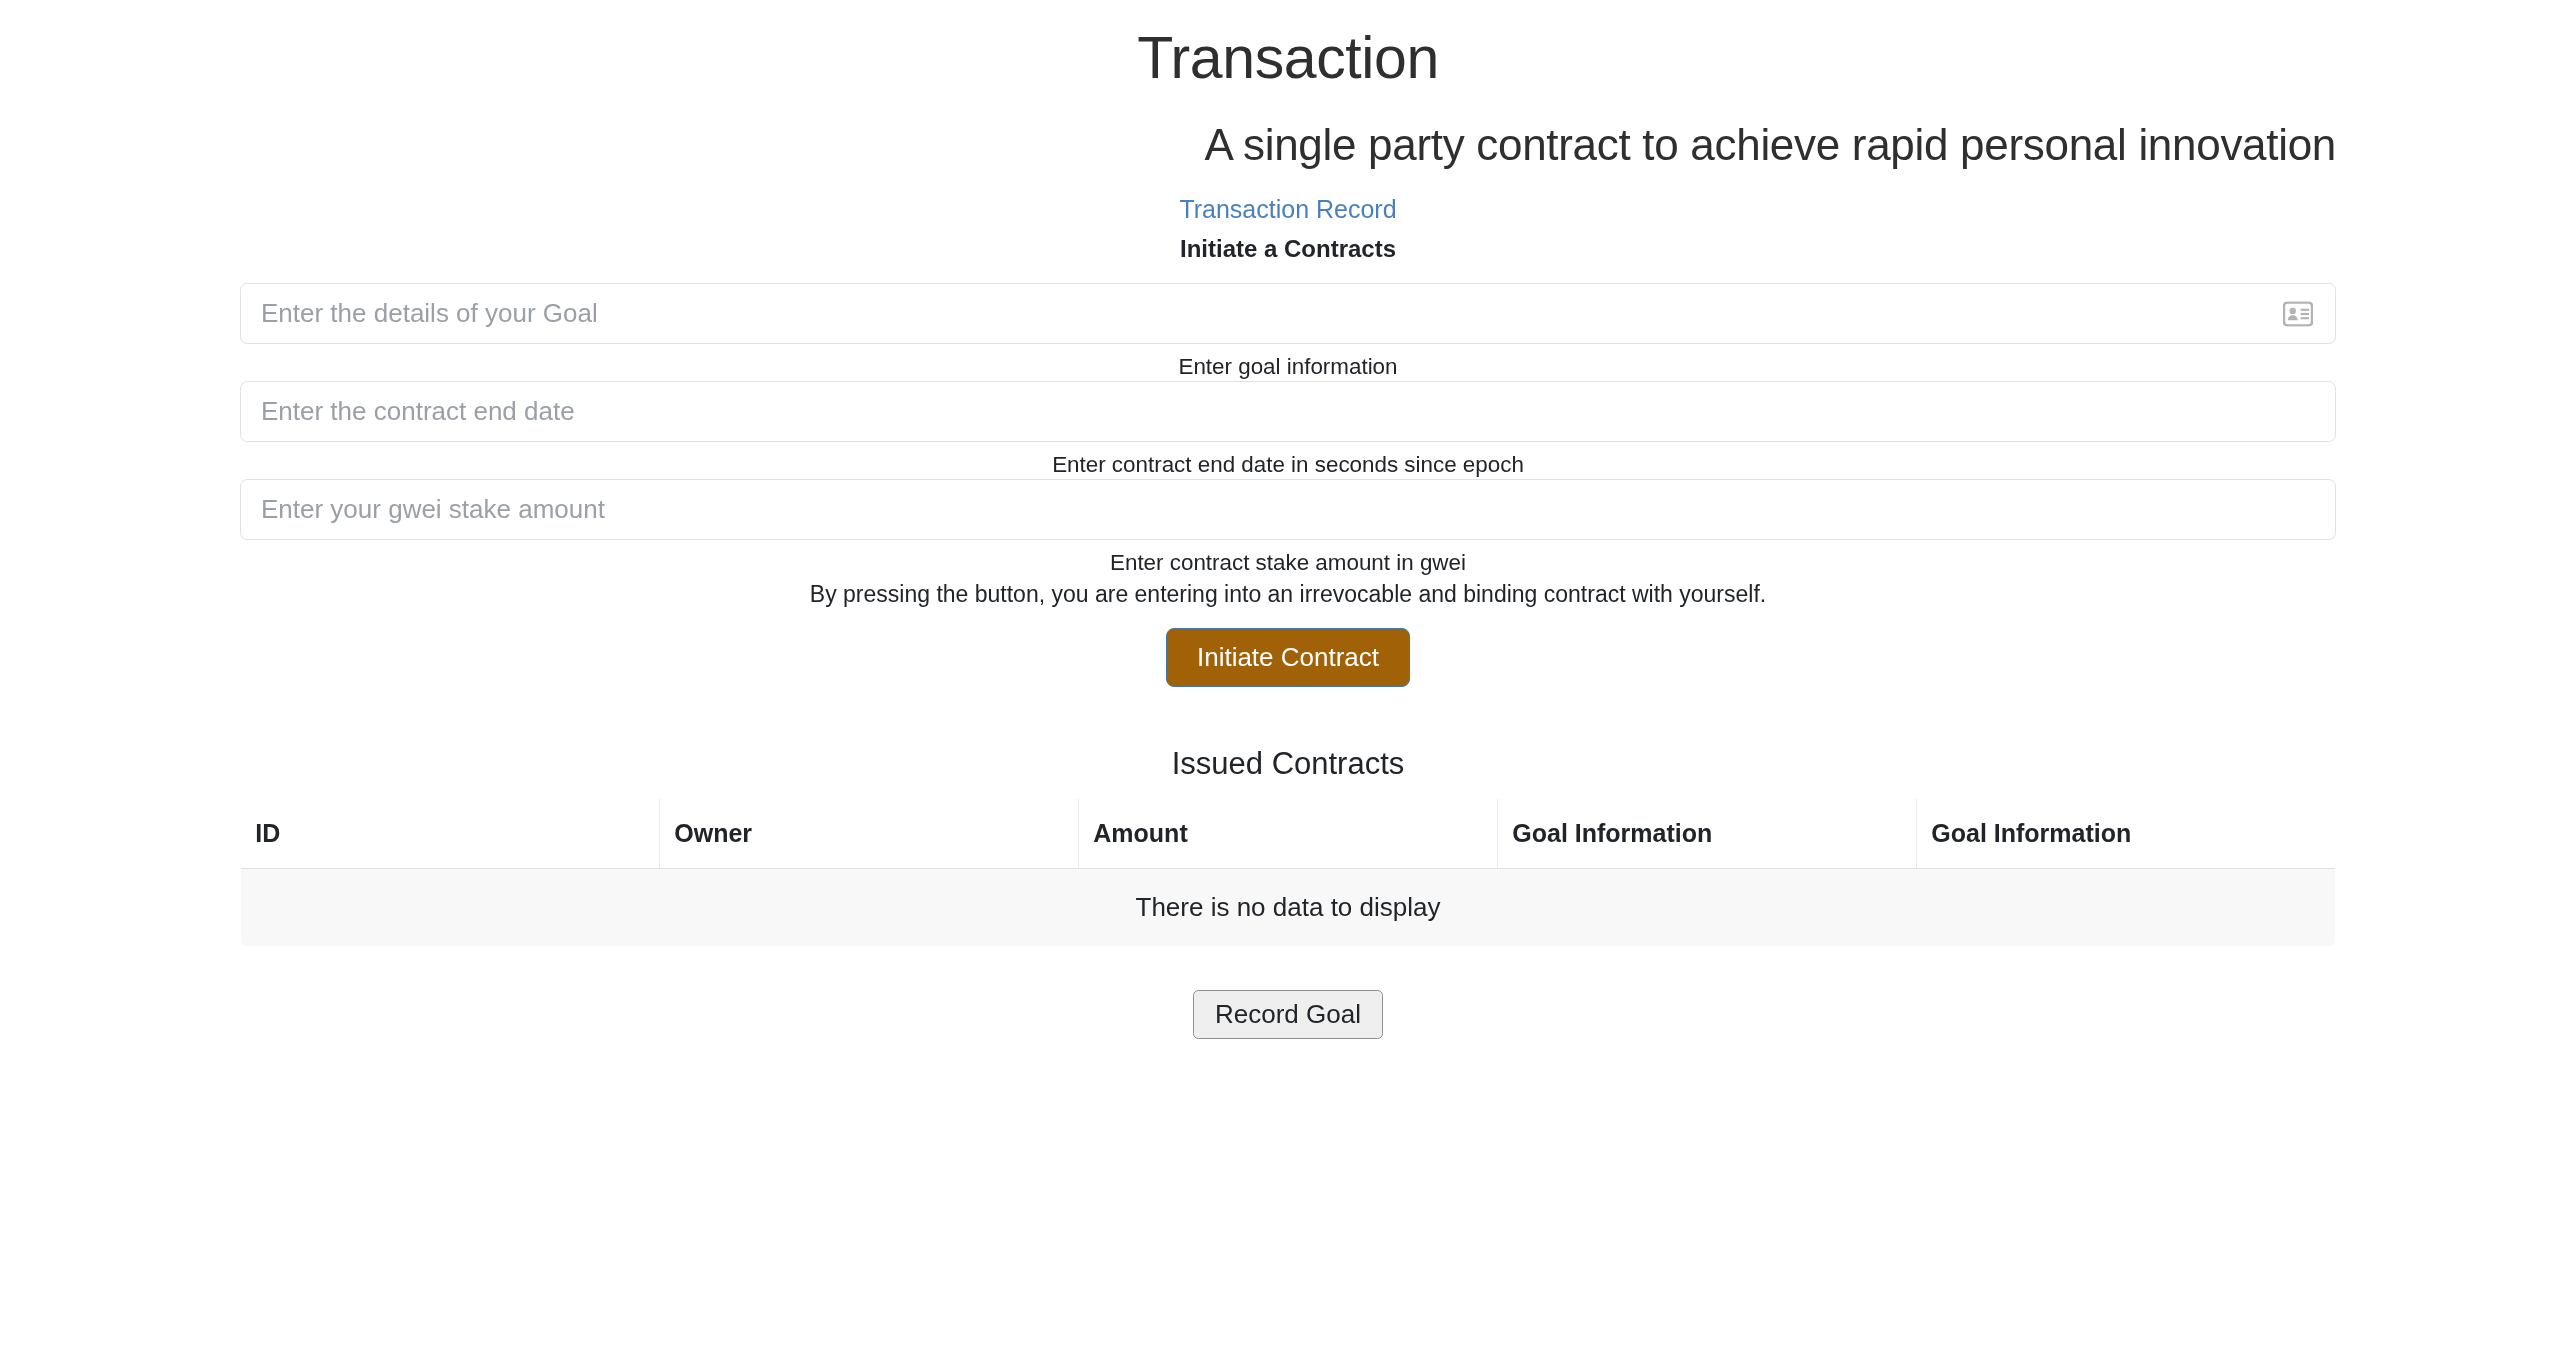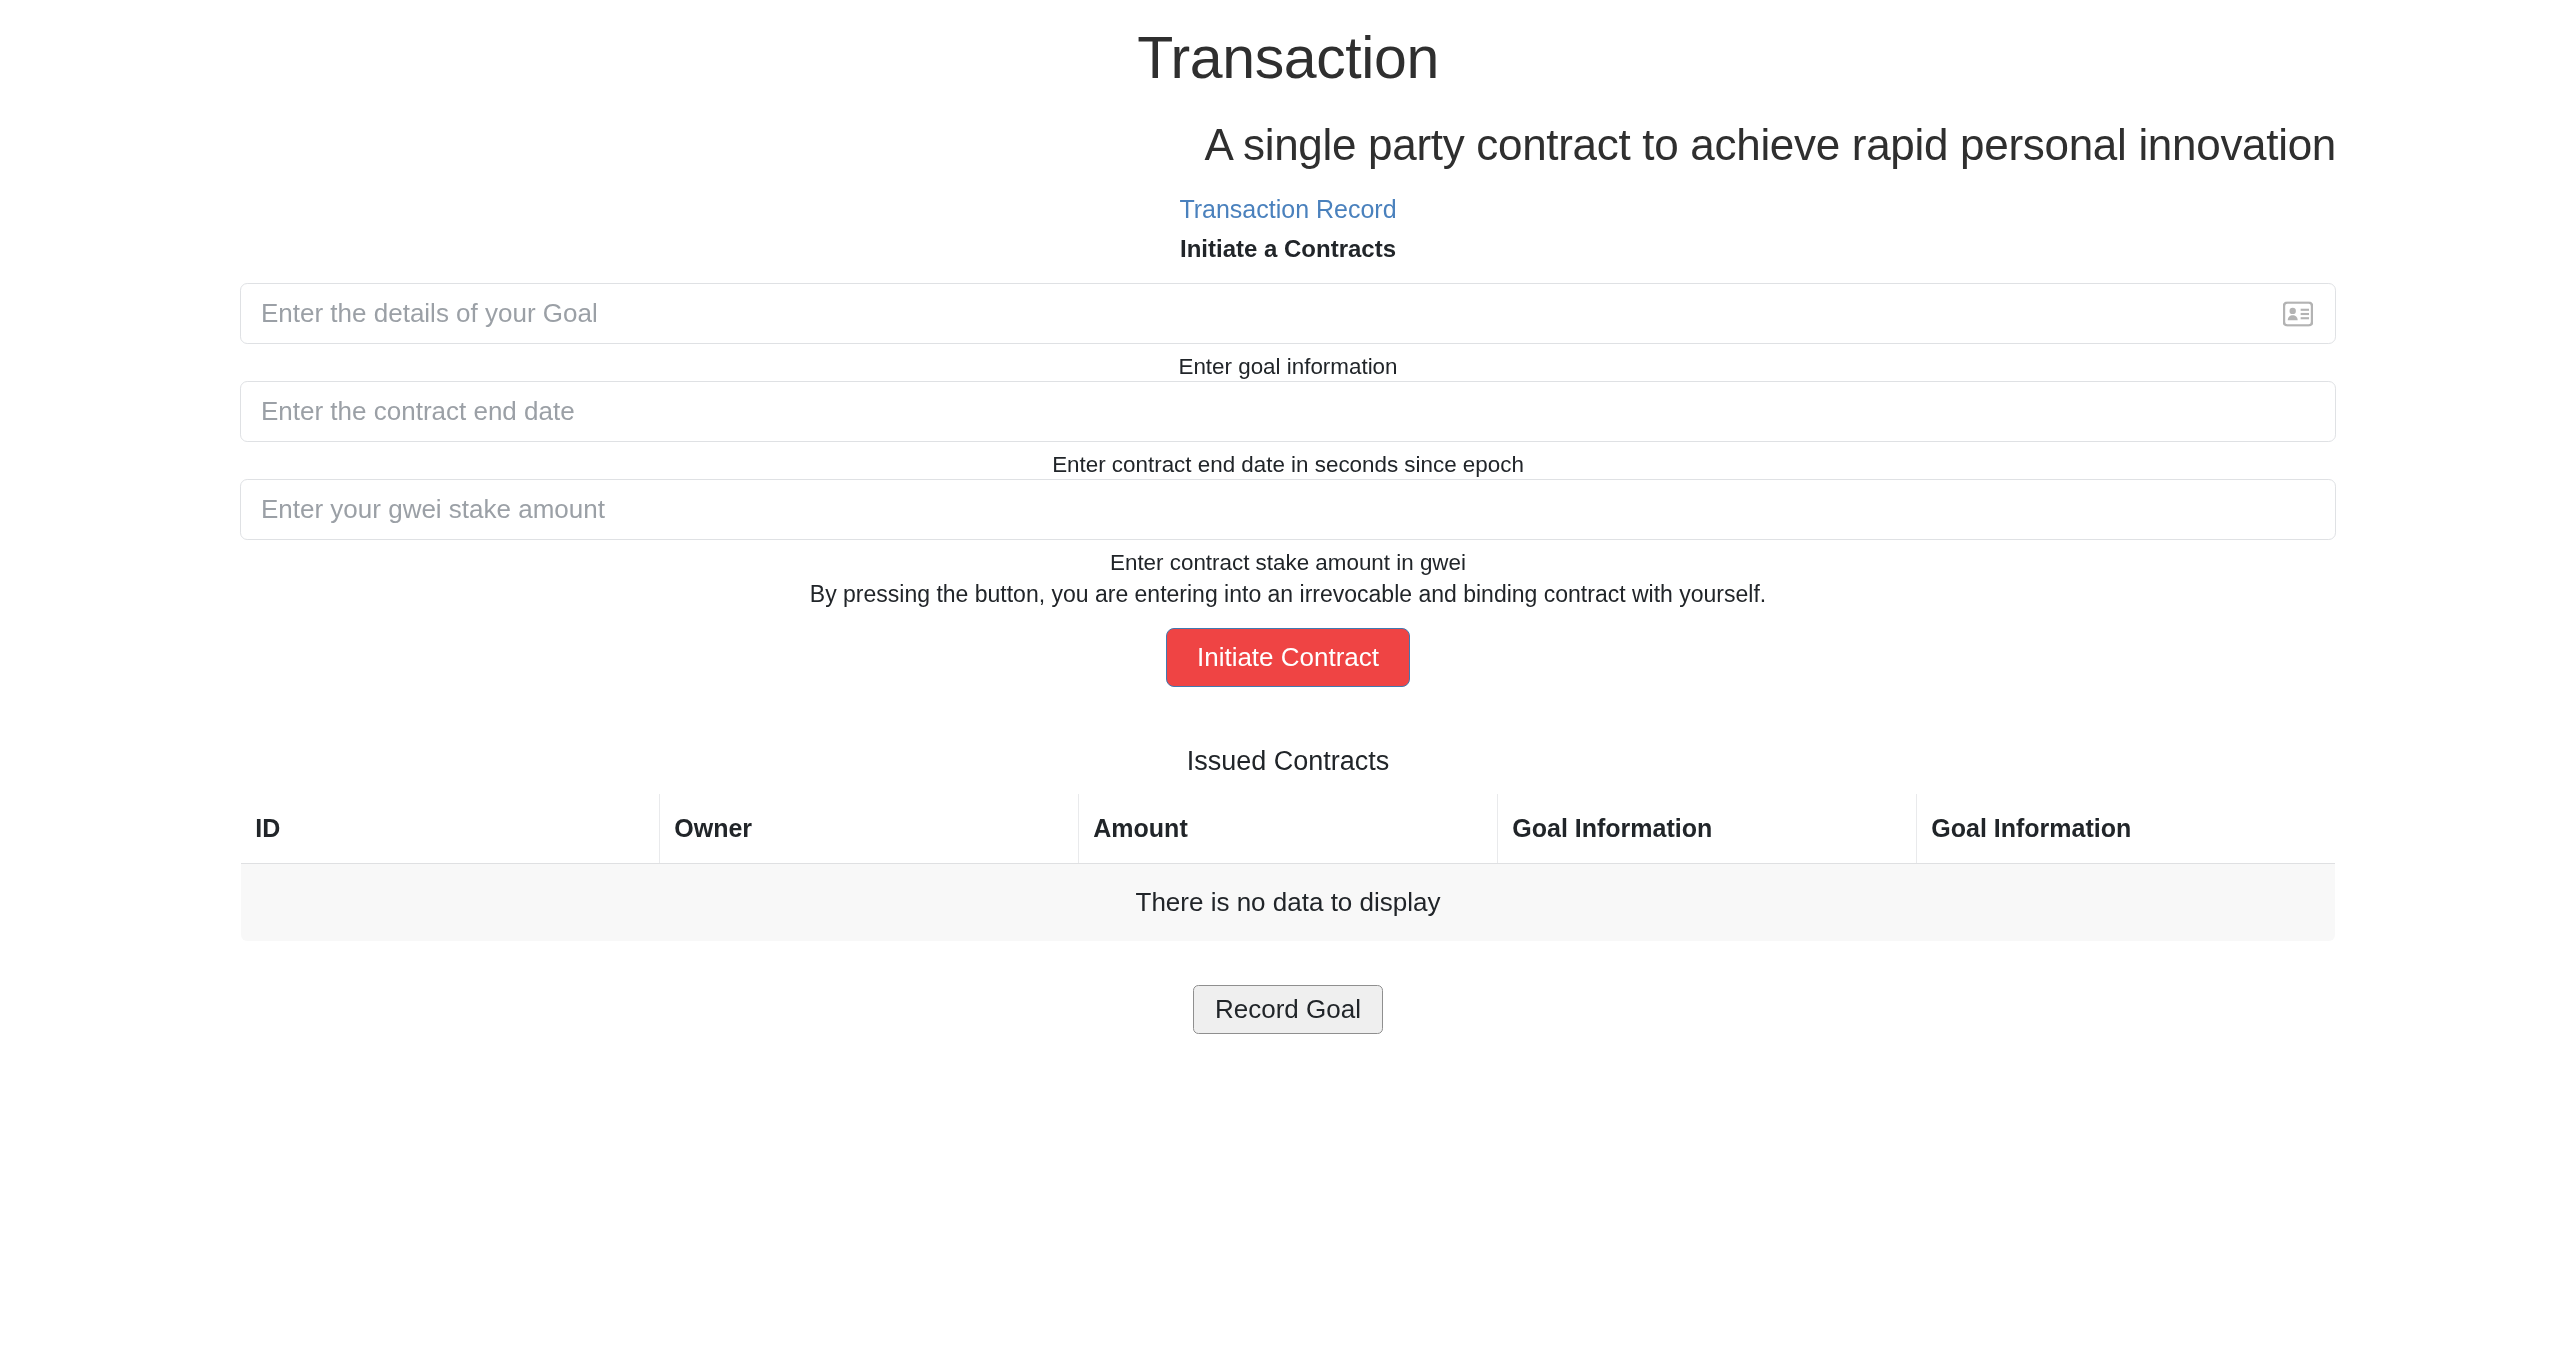--- a/index.html
+++ b/index.html
@@ -120,32 +120,32 @@
 
   .btn-row {
     text-align: center;
     margin-top: 18px;
   }
   .btn-primary {
     display: inline-block;
     font-family: "Liberation Sans", sans-serif;
     font-size: 26px;
     color: #ffffff;
-    background: #ef4444;
+    background: #a16207;
     border: 1.8px solid #4179b0;
     border-radius: 8px;
     padding: 14.3px 30px;
     cursor: pointer;
     line-height: 1.1;
   }
 
   
   .table-heading {
     text-align: center;
-    font-size: 27px;
+    font-size: 31px;
     font-weight: 400;
     color: #212529;
     margin: 59px 0 0 0;
   }
   .contracts-table {
     width: 100%;
     border-collapse: collapse;
     margin-top: 16px;
     border: 1.8px solid #e3e4e6;
     border-radius: 7.2px;

